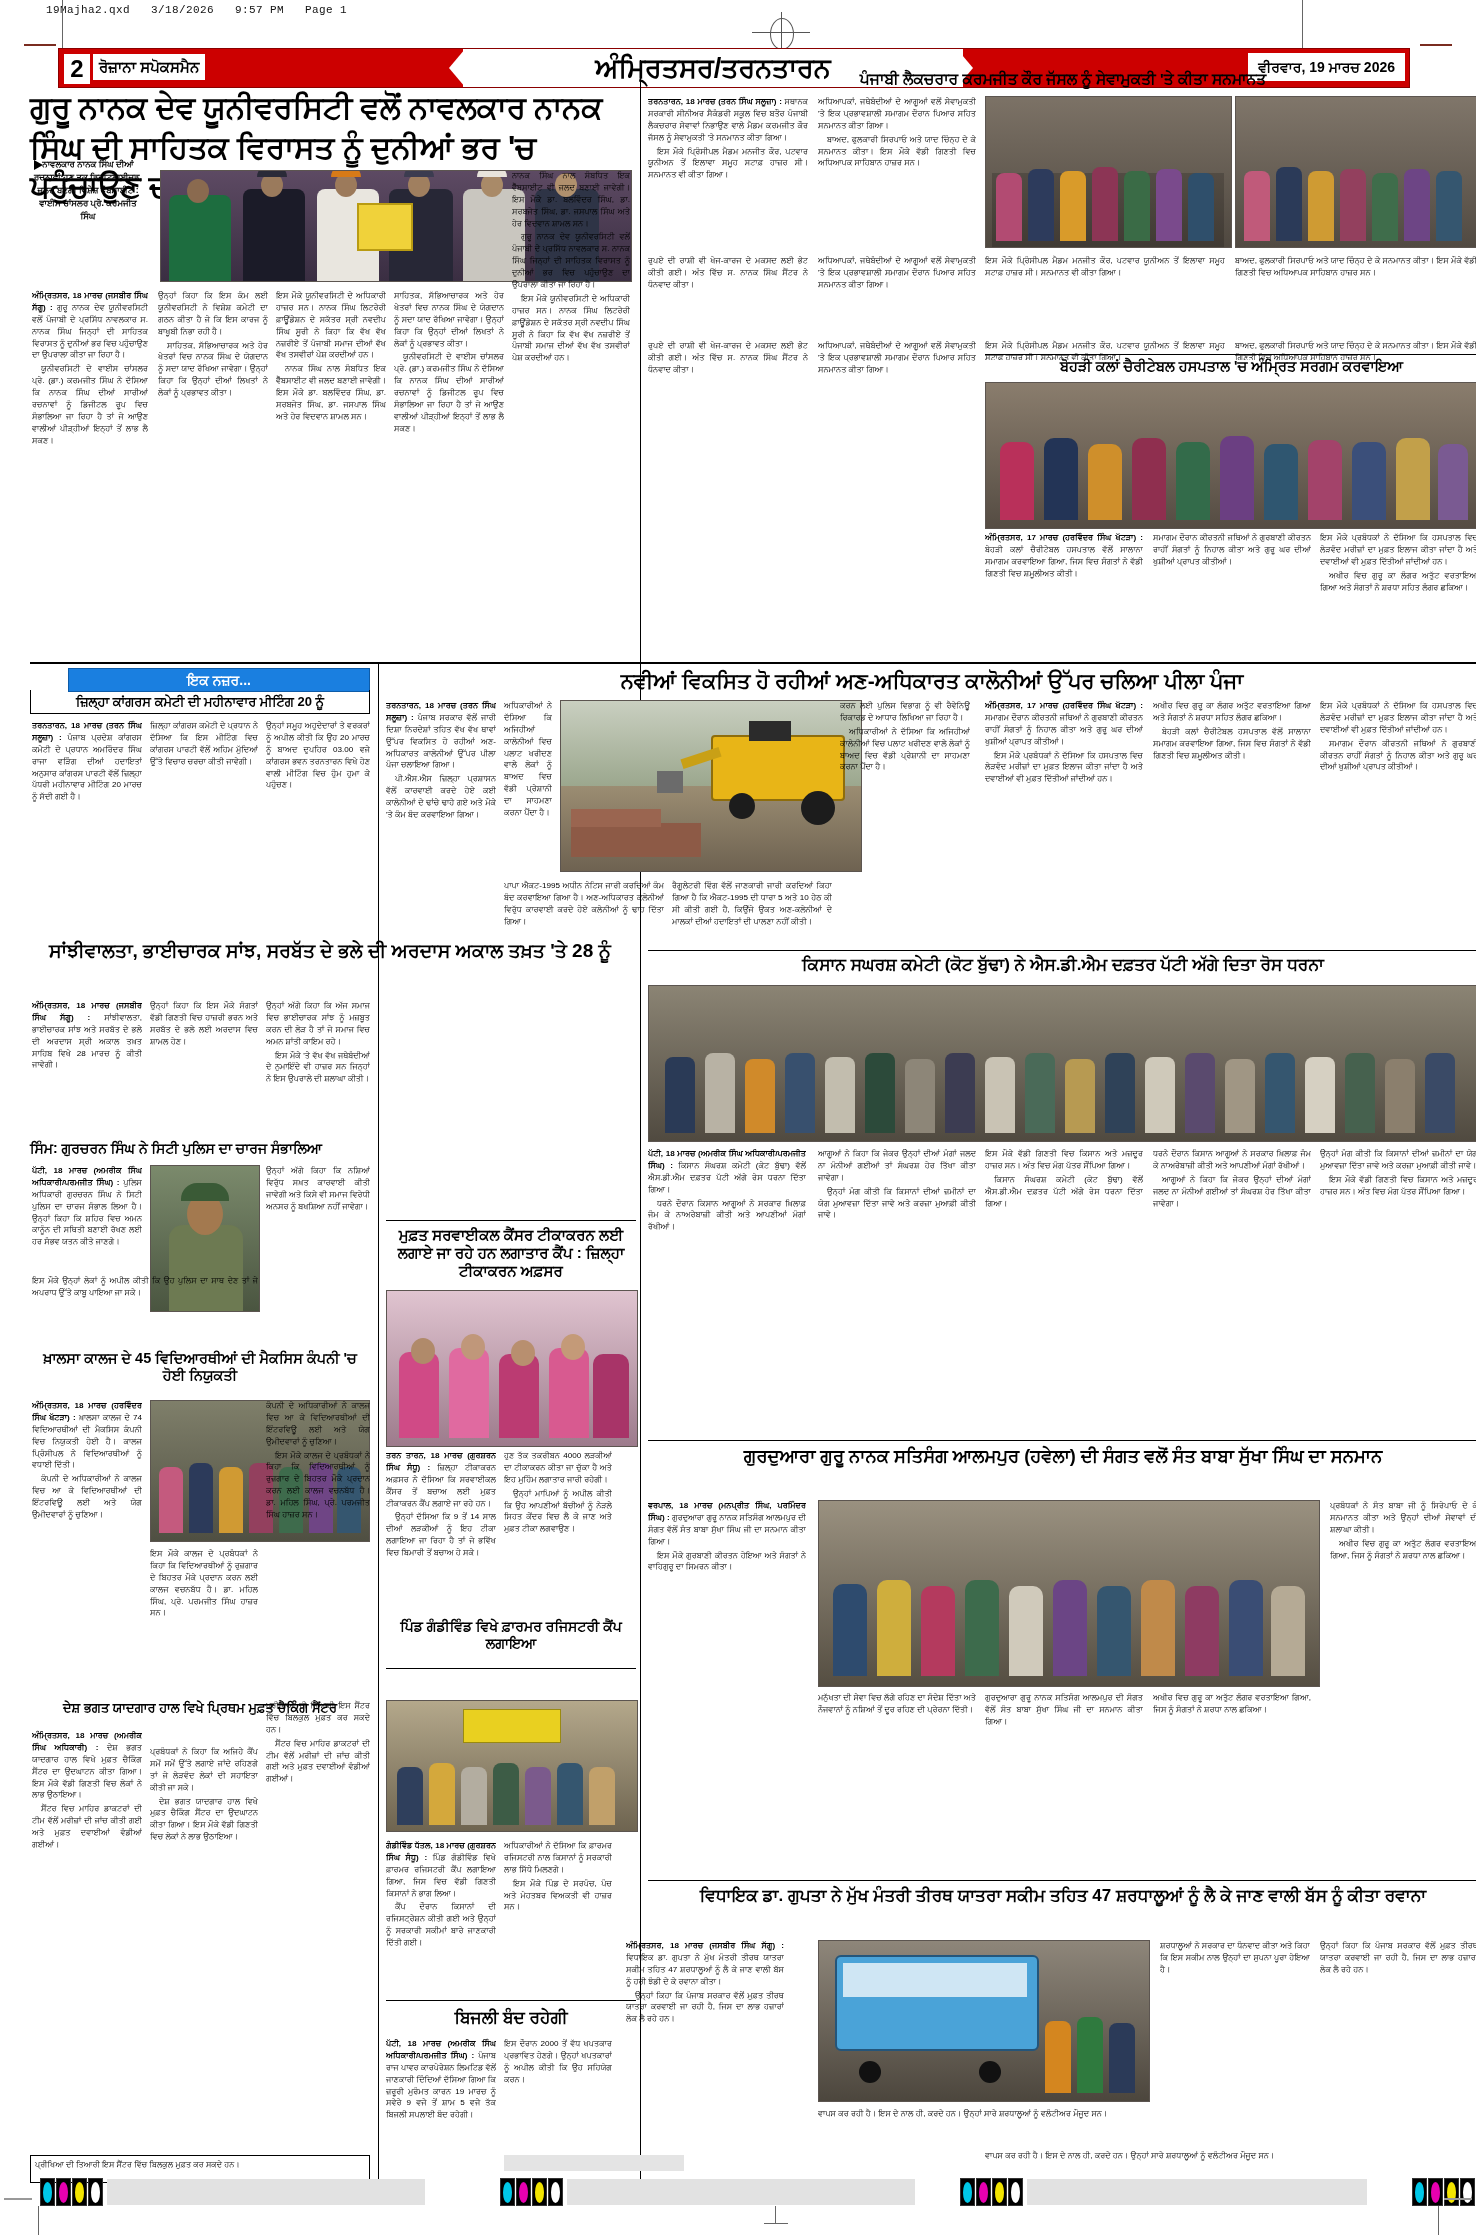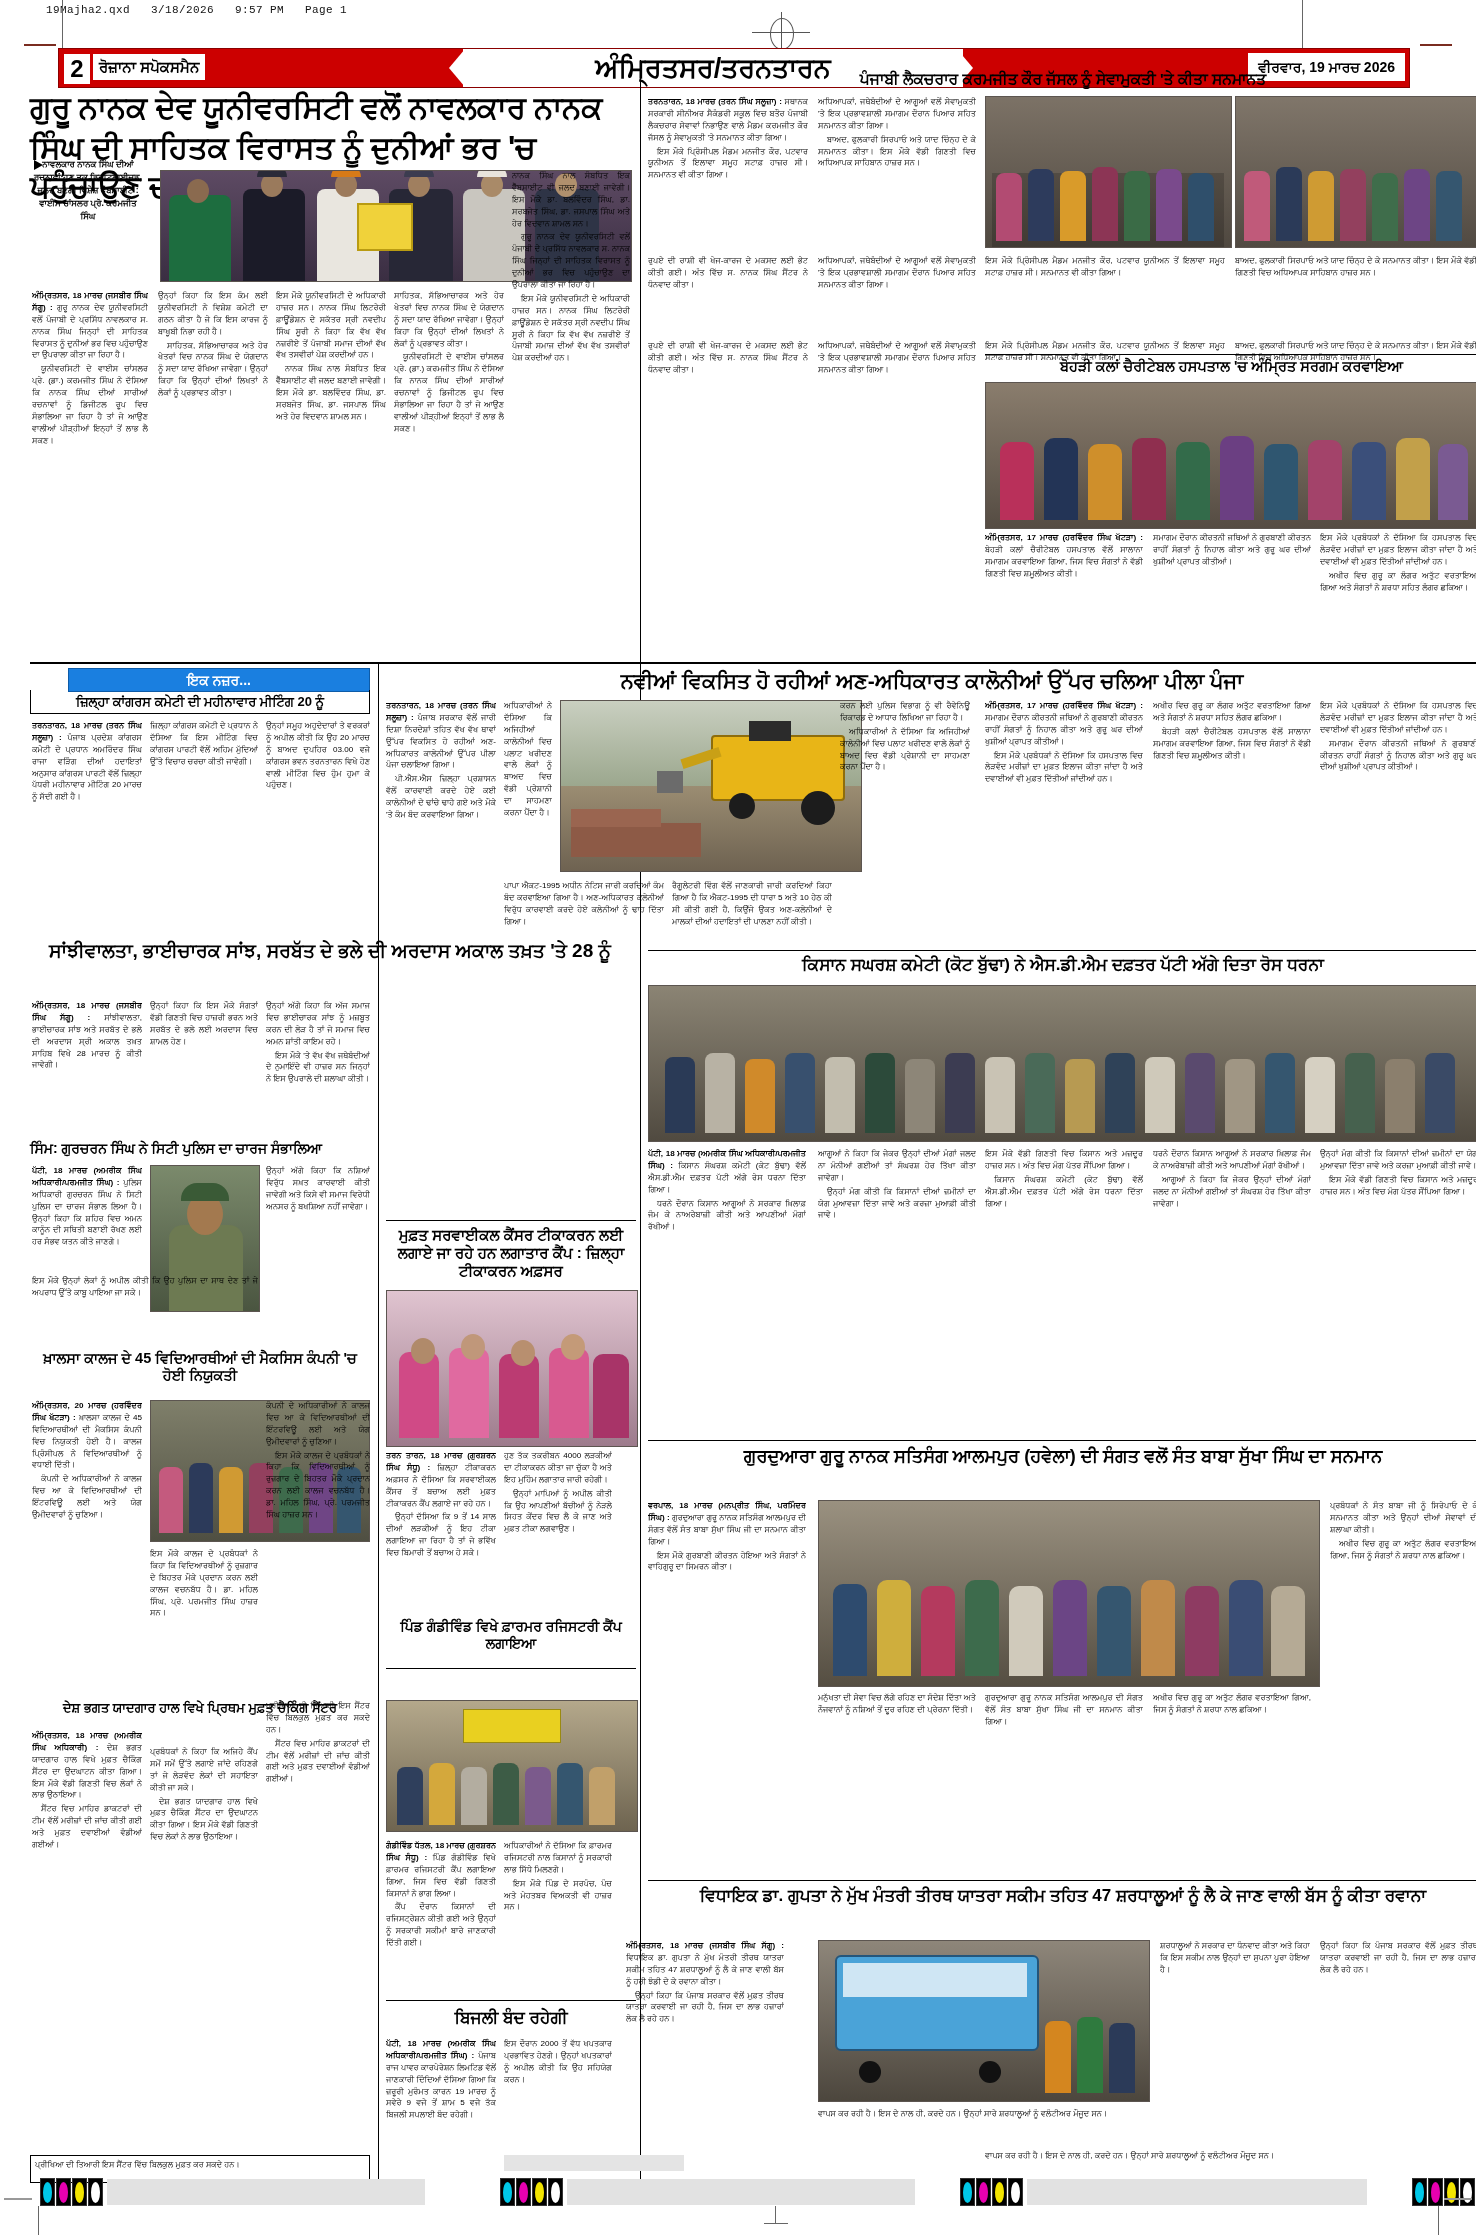--- a/index.html
+++ b/index.html
@@ -283,22 +283,22 @@
     <div style="position:absolute;left:0;top:0;width:100%;height:100%;background:linear-gradient(#7f7f6a,#4f4f42);"></div>
     <div style="position:absolute;left:8px;bottom:8px;width:24px;height:66px;background:#c45a7e;border-radius:8px 8px 0 0;"></div>
     <div style="position:absolute;left:38px;bottom:8px;width:24px;height:70px;background:#2c3a5a;border-radius:8px 8px 0 0;"></div>
     <div style="position:absolute;left:68px;bottom:8px;width:24px;height:66px;background:#d09a33;border-radius:8px 8px 0 0;"></div>
     <div style="position:absolute;left:98px;bottom:8px;width:24px;height:70px;background:#93405e;border-radius:8px 8px 0 0;"></div>
     <div style="position:absolute;left:128px;bottom:8px;width:24px;height:66px;background:#3e6b4c;border-radius:8px 8px 0 0;"></div>
     <div style="position:absolute;left:158px;bottom:8px;width:24px;height:70px;background:#6f4585;border-radius:8px 8px 0 0;"></div>
     <div style="position:absolute;left:186px;bottom:8px;width:24px;height:66px;background:#35566f;border-radius:8px 8px 0 0;"></div>
   </div>
   <div class="col" style="left:32px;top:1400px;width:110px;height:260px;">
-    <p class="noind"><b class="dateline">ਅੰਮ੍ਰਿਤਸਰ, 20 ਮਾਰਚ (ਹਰਵਿੰਦਰ ਸਿੰਘ ਖੱਟੜਾ) :</b>
-      <span>ਖ਼ਾਲਸਾ ਕਾਲਜ ਦੇ 45 ਵਿਦਿਆਰਥੀਆਂ ਦੀ ਮੈਕਸਿਸ ਕੰਪਨੀ ਵਿਚ ਨਿਯੁਕਤੀ ਹੋਈ ਹੈ। ਕਾਲਜ ਪ੍ਰਿੰਸੀਪਲ ਨੇ ਵਿਦਿਆਰਥੀਆਂ ਨੂੰ ਵਧਾਈ ਦਿੱਤੀ।</span></p>
+    <p class="noind"><b class="dateline">ਅੰਮ੍ਰਿਤਸਰ, 18 ਮਾਰਚ (ਹਰਵਿੰਦਰ ਸਿੰਘ ਖੱਟੜਾ) :</b>
+      <span>ਖ਼ਾਲਸਾ ਕਾਲਜ ਦੇ 74 ਵਿਦਿਆਰਥੀਆਂ ਦੀ ਮੈਕਸਿਸ ਕੰਪਨੀ ਵਿਚ ਨਿਯੁਕਤੀ ਹੋਈ ਹੈ। ਕਾਲਜ ਪ੍ਰਿੰਸੀਪਲ ਨੇ ਵਿਦਿਆਰਥੀਆਂ ਨੂੰ ਵਧਾਈ ਦਿੱਤੀ।</span></p>
     <p>ਕੰਪਨੀ ਦੇ ਅਧਿਕਾਰੀਆਂ ਨੇ ਕਾਲਜ ਵਿਚ ਆ ਕੇ ਵਿਦਿਆਰਥੀਆਂ ਦੀ ਇੰਟਰਵਿਊ ਲਈ ਅਤੇ ਯੋਗ ਉਮੀਦਵਾਰਾਂ ਨੂੰ ਚੁਣਿਆ।</p>
   </div>
   <div class="col" style="left:150px;top:1548px;width:108px;height:140px;">
     <p class="noind">ਇਸ ਮੌਕੇ ਕਾਲਜ ਦੇ ਪ੍ਰਬੰਧਕਾਂ ਨੇ ਕਿਹਾ ਕਿ ਵਿਦਿਆਰਥੀਆਂ ਨੂੰ ਰੁਜ਼ਗਾਰ ਦੇ ਬਿਹਤਰ ਮੌਕੇ ਪ੍ਰਦਾਨ ਕਰਨ ਲਈ ਕਾਲਜ ਵਚਨਬੱਧ ਹੈ। ਡਾ. ਮਹਿਲ ਸਿੰਘ, ਪ੍ਰੋ. ਪਰਮਜੀਤ ਸਿੰਘ ਹਾਜ਼ਰ ਸਨ।</p>
   </div>
   <div class="col" style="left:266px;top:1400px;width:104px;height:290px;">
     <p class="noind">ਕੰਪਨੀ ਦੇ ਅਧਿਕਾਰੀਆਂ ਨੇ ਕਾਲਜ ਵਿਚ ਆ ਕੇ ਵਿਦਿਆਰਥੀਆਂ ਦੀ ਇੰਟਰਵਿਊ ਲਈ ਅਤੇ ਯੋਗ ਉਮੀਦਵਾਰਾਂ ਨੂੰ ਚੁਣਿਆ।</p>
     <p>ਇਸ ਮੌਕੇ ਕਾਲਜ ਦੇ ਪ੍ਰਬੰਧਕਾਂ ਨੇ ਕਿਹਾ ਕਿ ਵਿਦਿਆਰਥੀਆਂ ਨੂੰ ਰੁਜ਼ਗਾਰ ਦੇ ਬਿਹਤਰ ਮੌਕੇ ਪ੍ਰਦਾਨ ਕਰਨ ਲਈ ਕਾਲਜ ਵਚਨਬੱਧ ਹੈ। ਡਾ. ਮਹਿਲ ਸਿੰਘ, ਪ੍ਰੋ. ਪਰਮਜੀਤ ਸਿੰਘ ਹਾਜ਼ਰ ਸਨ।</p>
   </div>
 

